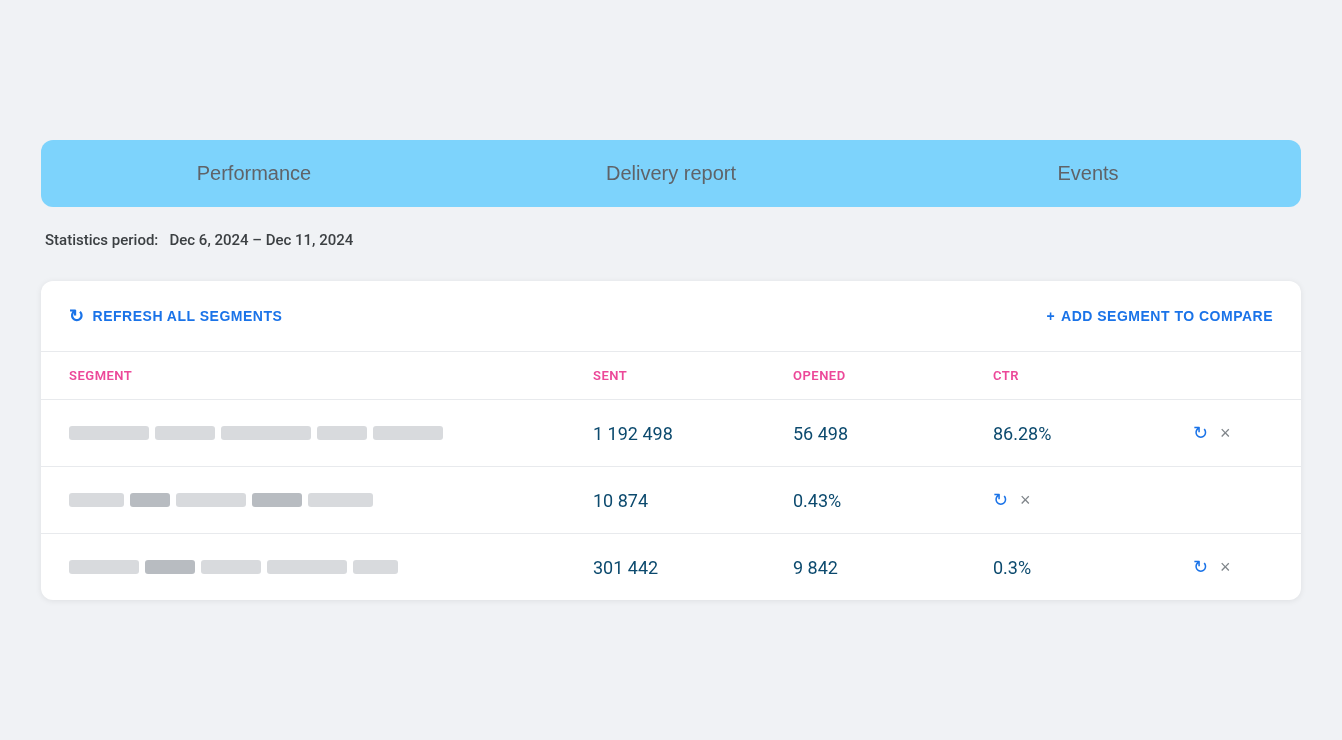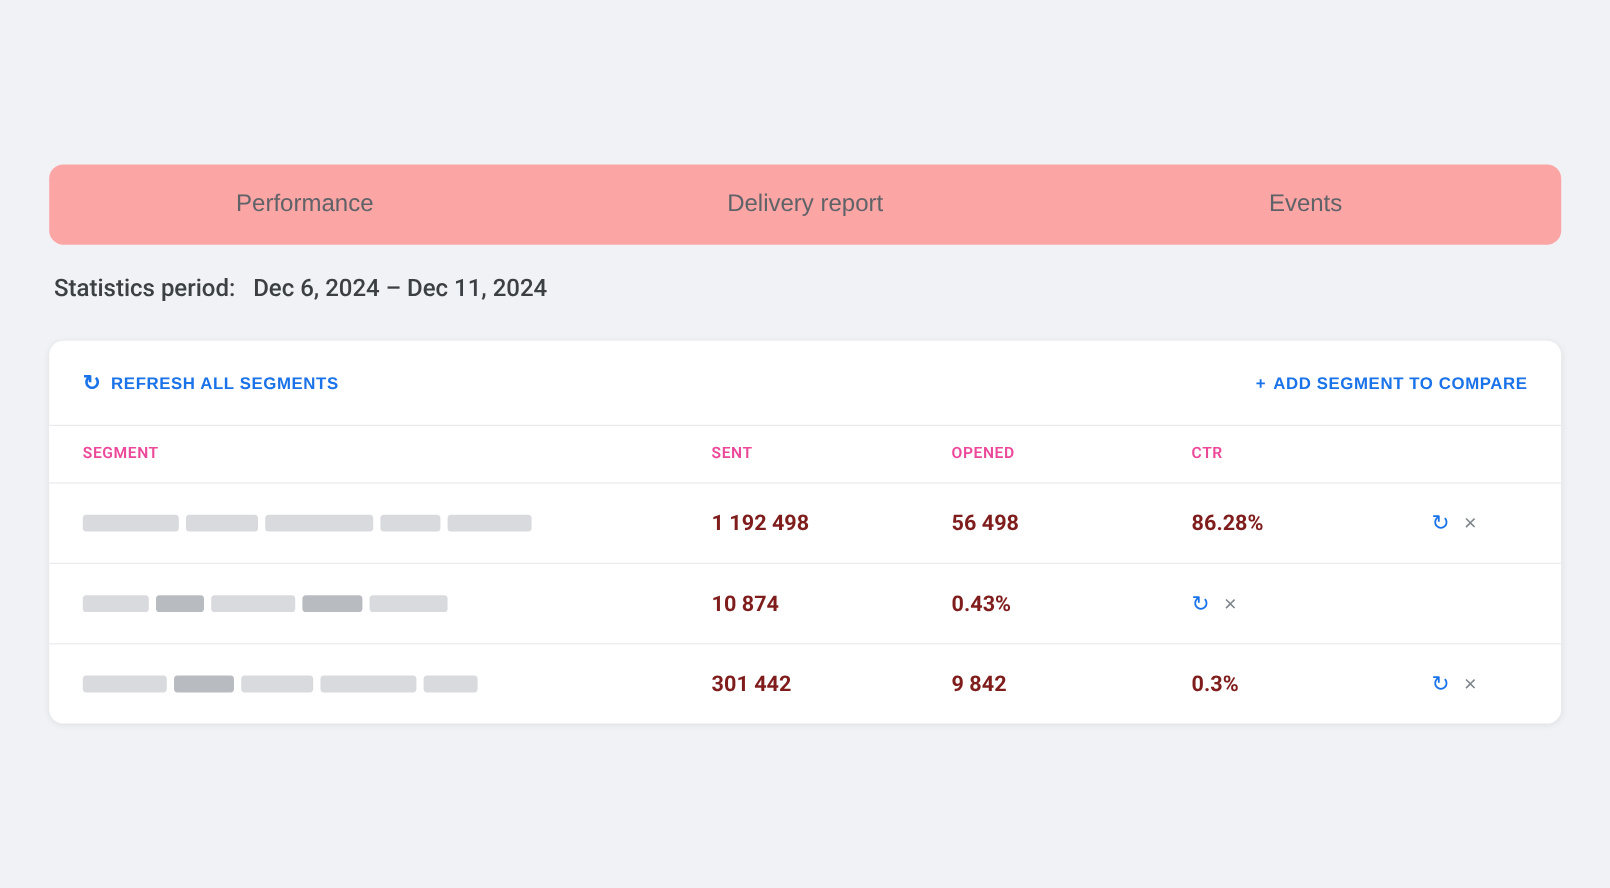--- a/index.html
+++ b/index.html
@@ -12,21 +12,21 @@
       min-height: 100vh;
       padding: 20px;
     }
     .container {
       background: #f0f2f5;
       width: 1300px;
       padding: 20px;
     }
     .tabs {
       display: flex;
-      background: #fca5a5;
+      background: #7dd3fc;
       border-radius: 12px;
       padding: 6px;
       margin-bottom: 24px;
       gap: 3px;
     }
     .tab {
       flex: 1;
       padding: 16px 24px;
       border-radius: 8px;
       text-align: center;
@@ -38,21 +38,21 @@
       border: none;
       background: transparent;
     }
     .tab.active {
       background: #ffffff;
       color: #1a1a1a;
       font-weight: 600;
       box-shadow: 0 1px 4px rgba(0,0,0,0.12);
     }
     .stats-period {
-      font-size: 20px;
+      font-size: 15px;
       color: #5f6368;
       margin-bottom: 32px;
       padding-left: 4px;
     }
     .stats-period span {
       color: #3c4043;
       font-weight: 500;
     }
     .card {
       background: #ffffff;
@@ -134,22 +134,22 @@
       height: 14px;
       border-radius: 3px;
       background: #c8cacf;
       opacity: 0.7;
     }
     .blur-chunk.dark {
       background: #9aa0a6;
     }
     .cell-value {
       font-size: 18px;
-      color: #7f1d1d;
-      font-weight: 700;
+      color: #0c4a6e;
+      font-weight: 400;
     }
     .row-actions {
       display: flex;
       align-items: center;
       gap: 12px;
     }
     .action-refresh {
       color: #1a73e8;
       font-size: 18px;
       cursor: pointer;

